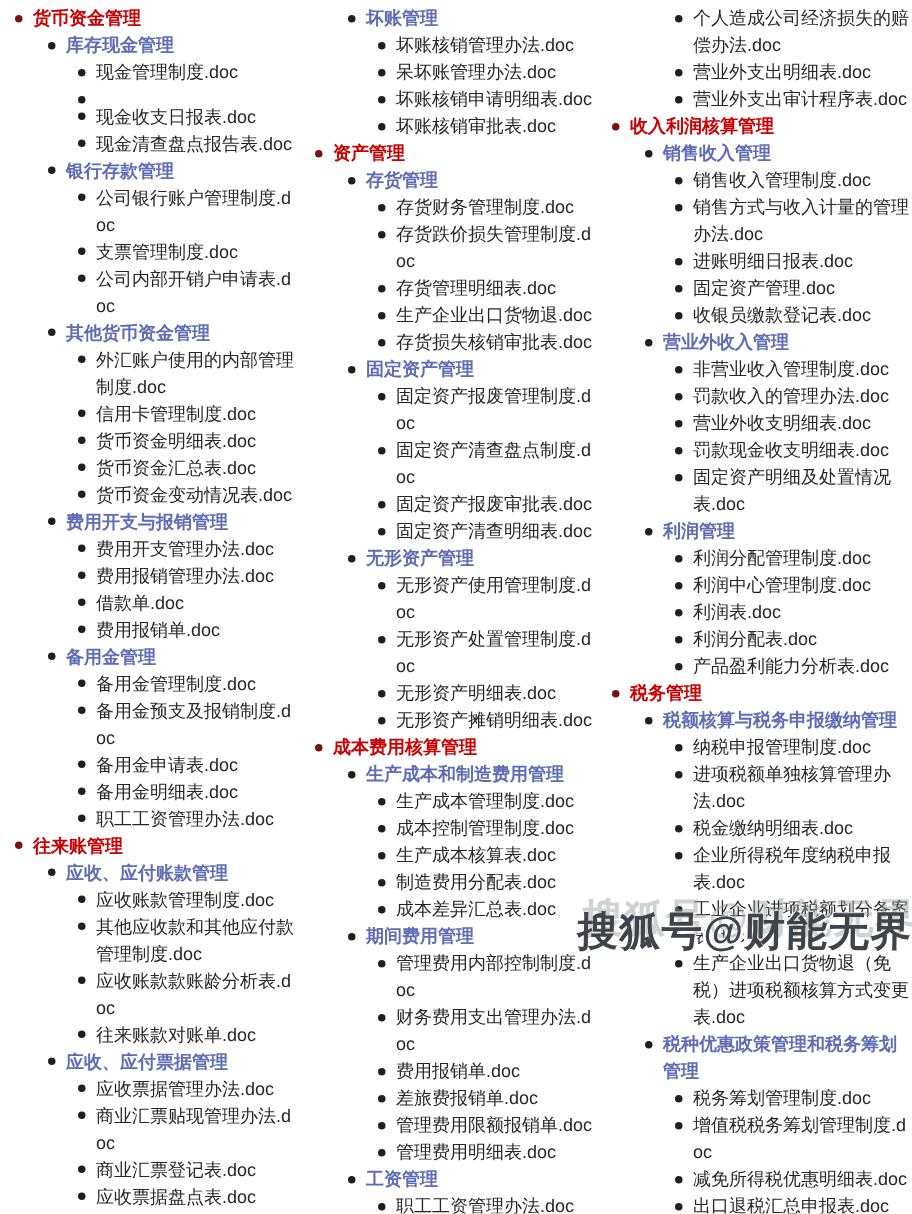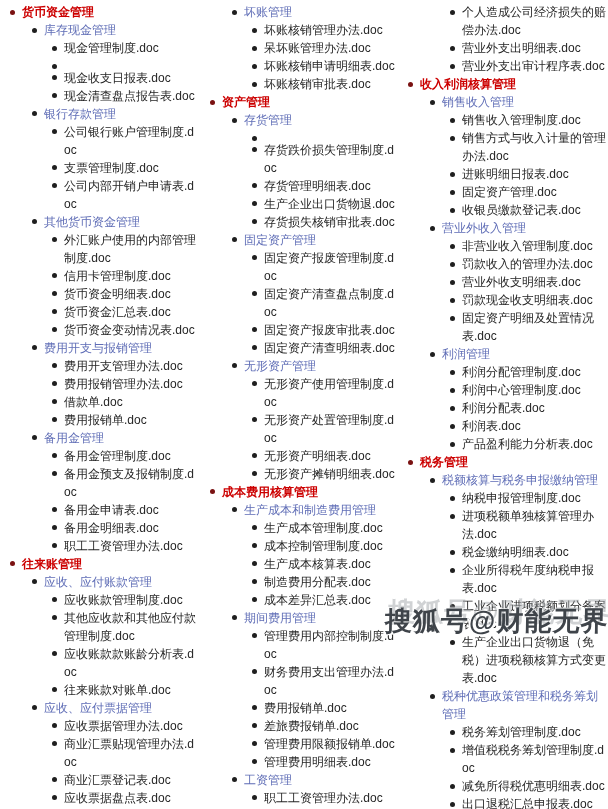--- a/index.html
+++ b/index.html
@@ -16,21 +16,21 @@
     display:flex;align-items:flex-start;
     font-size:12px;line-height:18px;color:var(--c-item,#262626);
     word-break:break-all;
   }
   .row .bullet{
     flex:0 0 auto;width:5px;height:5px;border-radius:50%;
     margin:6.5px 7px 0 0;background:#222222;
   }
   .l1{padding-left:10px;font-weight:bold;color:var(--c-l1,#cc0000);}
   .l1 .bullet{background:var(--c-b1,#7a1212);}
-  .l2{padding-left:32px;font-weight:normal;color:var(--c-l2,#5f6db6);}
+  .l2{padding-left:32px;font-weight:bold;color:var(--c-l2,#5f6db6);}
   .l2 .bullet{background:var(--c-b2,#1f1f1f);}
   .l3{padding-left:52px;}
   .l3 .bullet{background:var(--c-b3,#1f1f1f);}
   .label{flex:1 1 auto;}
   .watermark{
     position:absolute;right:0px;bottom:4px;
     font-size:27px;font-weight:bold;letter-spacing:1px;
     color:var(--c-wm,#3f444a);
     text-shadow:
       3px -9px 0 rgba(150,155,160,0.45),
@@ -221,20 +221,21 @@
       <div class="row l1">
         <span class="bullet"></span>
         <span class="label">资产管理</span>
       </div>
       <div class="row l2">
         <span class="bullet"></span>
         <span class="label">存货管理</span>
       </div>
       <div class="row l3">
         <span class="bullet"></span>
+        <span class="label">存货财务管理制度.doc</span>
       </div>
       <div class="row l3">
         <span class="bullet"></span>
         <span class="label">存货跌价损失管理制度.doc</span>
       </div>
       <div class="row l3">
         <span class="bullet"></span>
         <span class="label">存货管理明细表.doc</span>
       </div>
       <div class="row l3">
@@ -422,25 +423,25 @@
       <div class="row l3">
         <span class="bullet"></span>
         <span class="label">利润分配管理制度.doc</span>
       </div>
       <div class="row l3">
         <span class="bullet"></span>
         <span class="label">利润中心管理制度.doc</span>
       </div>
       <div class="row l3">
         <span class="bullet"></span>
+        <span class="label">利润表.doc</span>
+      </div>
+      <div class="row l3">
+        <span class="bullet"></span>
         <span class="label">利润分配表.doc</span>
-      </div>
-      <div class="row l3">
-        <span class="bullet"></span>
-        <span class="label">利润表.doc</span>
       </div>
       <div class="row l3">
         <span class="bullet"></span>
         <span class="label">产品盈利能力分析表.doc</span>
       </div>
       <div class="row l1">
         <span class="bullet"></span>
         <span class="label">税务管理</span>
       </div>
       <div class="row l2">

